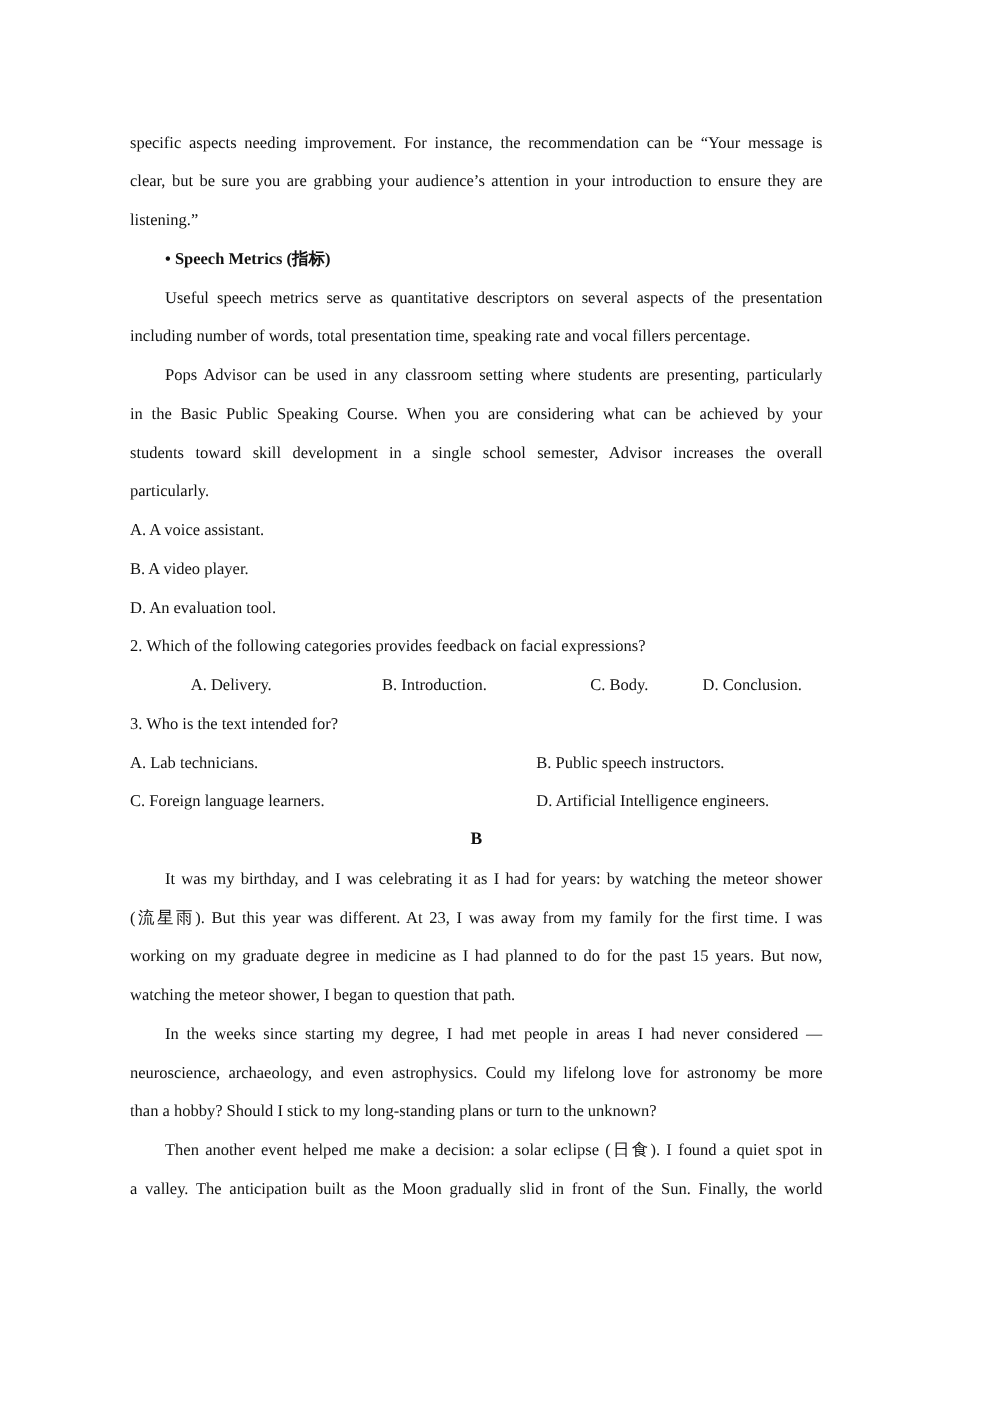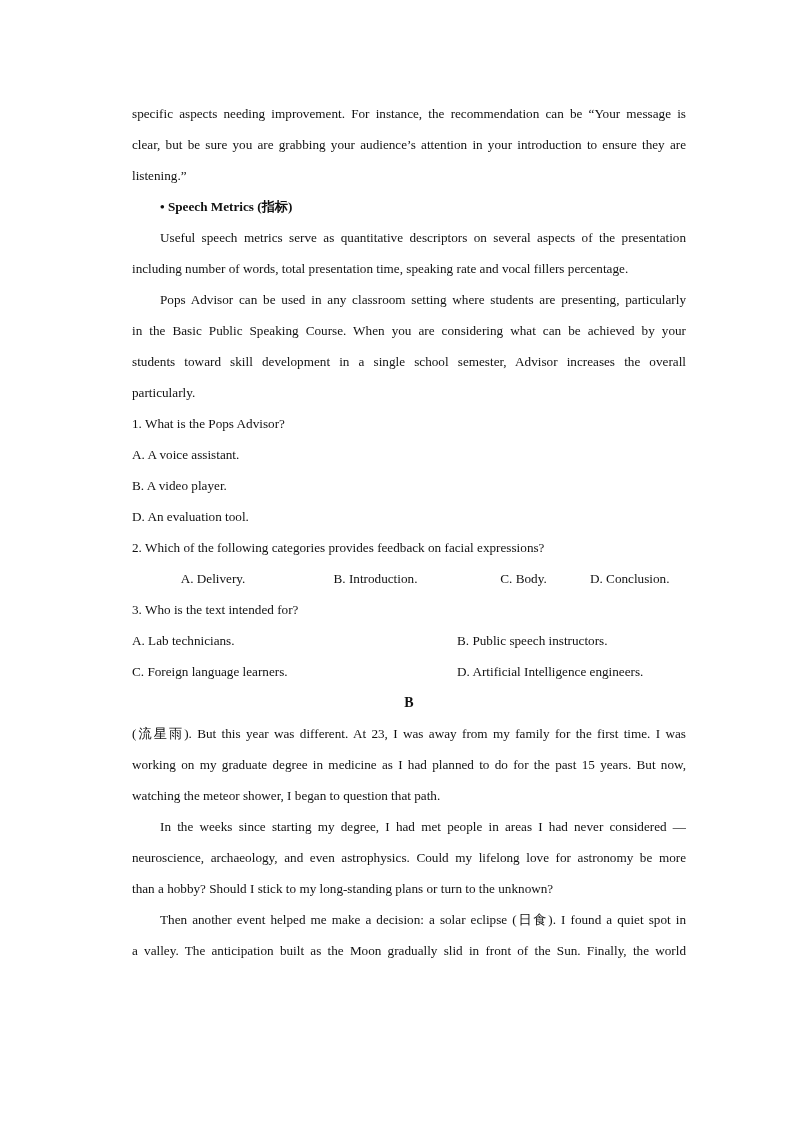--- a/index.html
+++ b/index.html
@@ -1,18 +1,18 @@
 <!DOCTYPE html>
 <html><head>
   <meta charset="utf-8">
   <style>
     html, body { margin: 0; padding: 0; background: #ffffff; }
     body { width: 794px; height: 1123px; position: relative; overflow: hidden;
       font-family: "Liberation Serif", "DejaVu Serif", serif; color: #111; }
-    .page { position: absolute; left: 132px; top: 98px; width: 554px; font-size: 13.2px; }
+    .page { position: absolute; left: 104px; top: 98px; width: 554px; font-size: 13.2px; }
     .line { height: 31px; line-height: 31px; white-space: nowrap; }
     .just { text-align: justify; text-align-last: justify; white-space: normal; overflow: hidden; }
     .indent { padding-left: 28px; }
     .bullet { padding-left: 28px; font-weight: bold; }
     .opts { display: flex; }
     .opts4 span { display: inline-block; text-align: center; }
     .center { text-align: center; font-weight: bold; font-size: 14px; }
   </style>
 </head>
 <body>
@@ -22,21 +22,20 @@
   <div class="line just">clear, but be sure you are grabbing your audience’s attention in your introduction to ensure they are</div>
   <div class="line">listening.”</div>
   <div class="line bullet">• Speech Metrics (指标)</div>
   <div class="line just indent">Useful speech metrics serve as quantitative descriptors on several aspects of the presentation</div>
   <div class="line">including number of words, total presentation time, speaking rate and vocal fillers percentage.</div>
   <div class="line just indent">Pops Advisor can be used in any classroom setting where students are presenting, particularly</div>
   <div class="line just">in the Basic Public Speaking Course. When you are considering what can be achieved by your</div>
   <div class="line just">students toward skill development in a single school semester, Advisor increases the overall</div>
   <div class="line">particularly.</div>
 
-  <div class="line">1. What is the Pops Advisor?</div>
   <div class="line">A. A voice assistant.</div>
   <div class="line">B. A video player.</div>
   <div class="line">D. An evaluation tool.</div>
 
   <div class="line">2. Which of the following categories provides feedback on facial expressions?</div>
   <div class="line opts opts4">
     <span style="width:162px">A. Delivery.</span>
     <span style="width:163px">B.  Introduction.</span>
     <span style="width:133px">C. Body.</span>
     <span>D. Conclusion.</span>
@@ -47,20 +46,21 @@
     <span style="width:325px;display:inline-block">A. Lab technicians.</span>
     <span>B. Public speech instructors.</span>
   </div>
   <div class="line opts">
     <span style="width:325px;display:inline-block">C. Foreign language learners.</span>
     <span>D. Artificial  Intelligence engineers.</span>
   </div>
 
   <div class="line center">B</div>
 
+  <div class="line just indent">It was my birthday, and I was celebrating it as I had for years: by watching the meteor shower</div>
   <div class="line just">(流星雨). But this year was different. At 23, I was away from my family for the first time. I was</div>
   <div class="line just">working on my graduate degree in medicine as I had planned to do for the past 15 years. But now,</div>
   <div class="line">watching the meteor shower, I began to question that path.</div>
 
   <div class="line just indent">In the weeks since starting my degree, I had met people in areas I had never considered —</div>
   <div class="line just">neuroscience, archaeology, and even astrophysics. Could my lifelong love for astronomy be more</div>
   <div class="line">than a hobby? Should I stick to my long-standing plans or turn to the unknown?</div>
 
   <div class="line just indent">Then another event helped me make a decision: a solar eclipse (日食). I found a quiet spot in</div>
   <div class="line just">a valley. The anticipation built as the Moon gradually slid in front of the Sun. Finally, the world</div>

